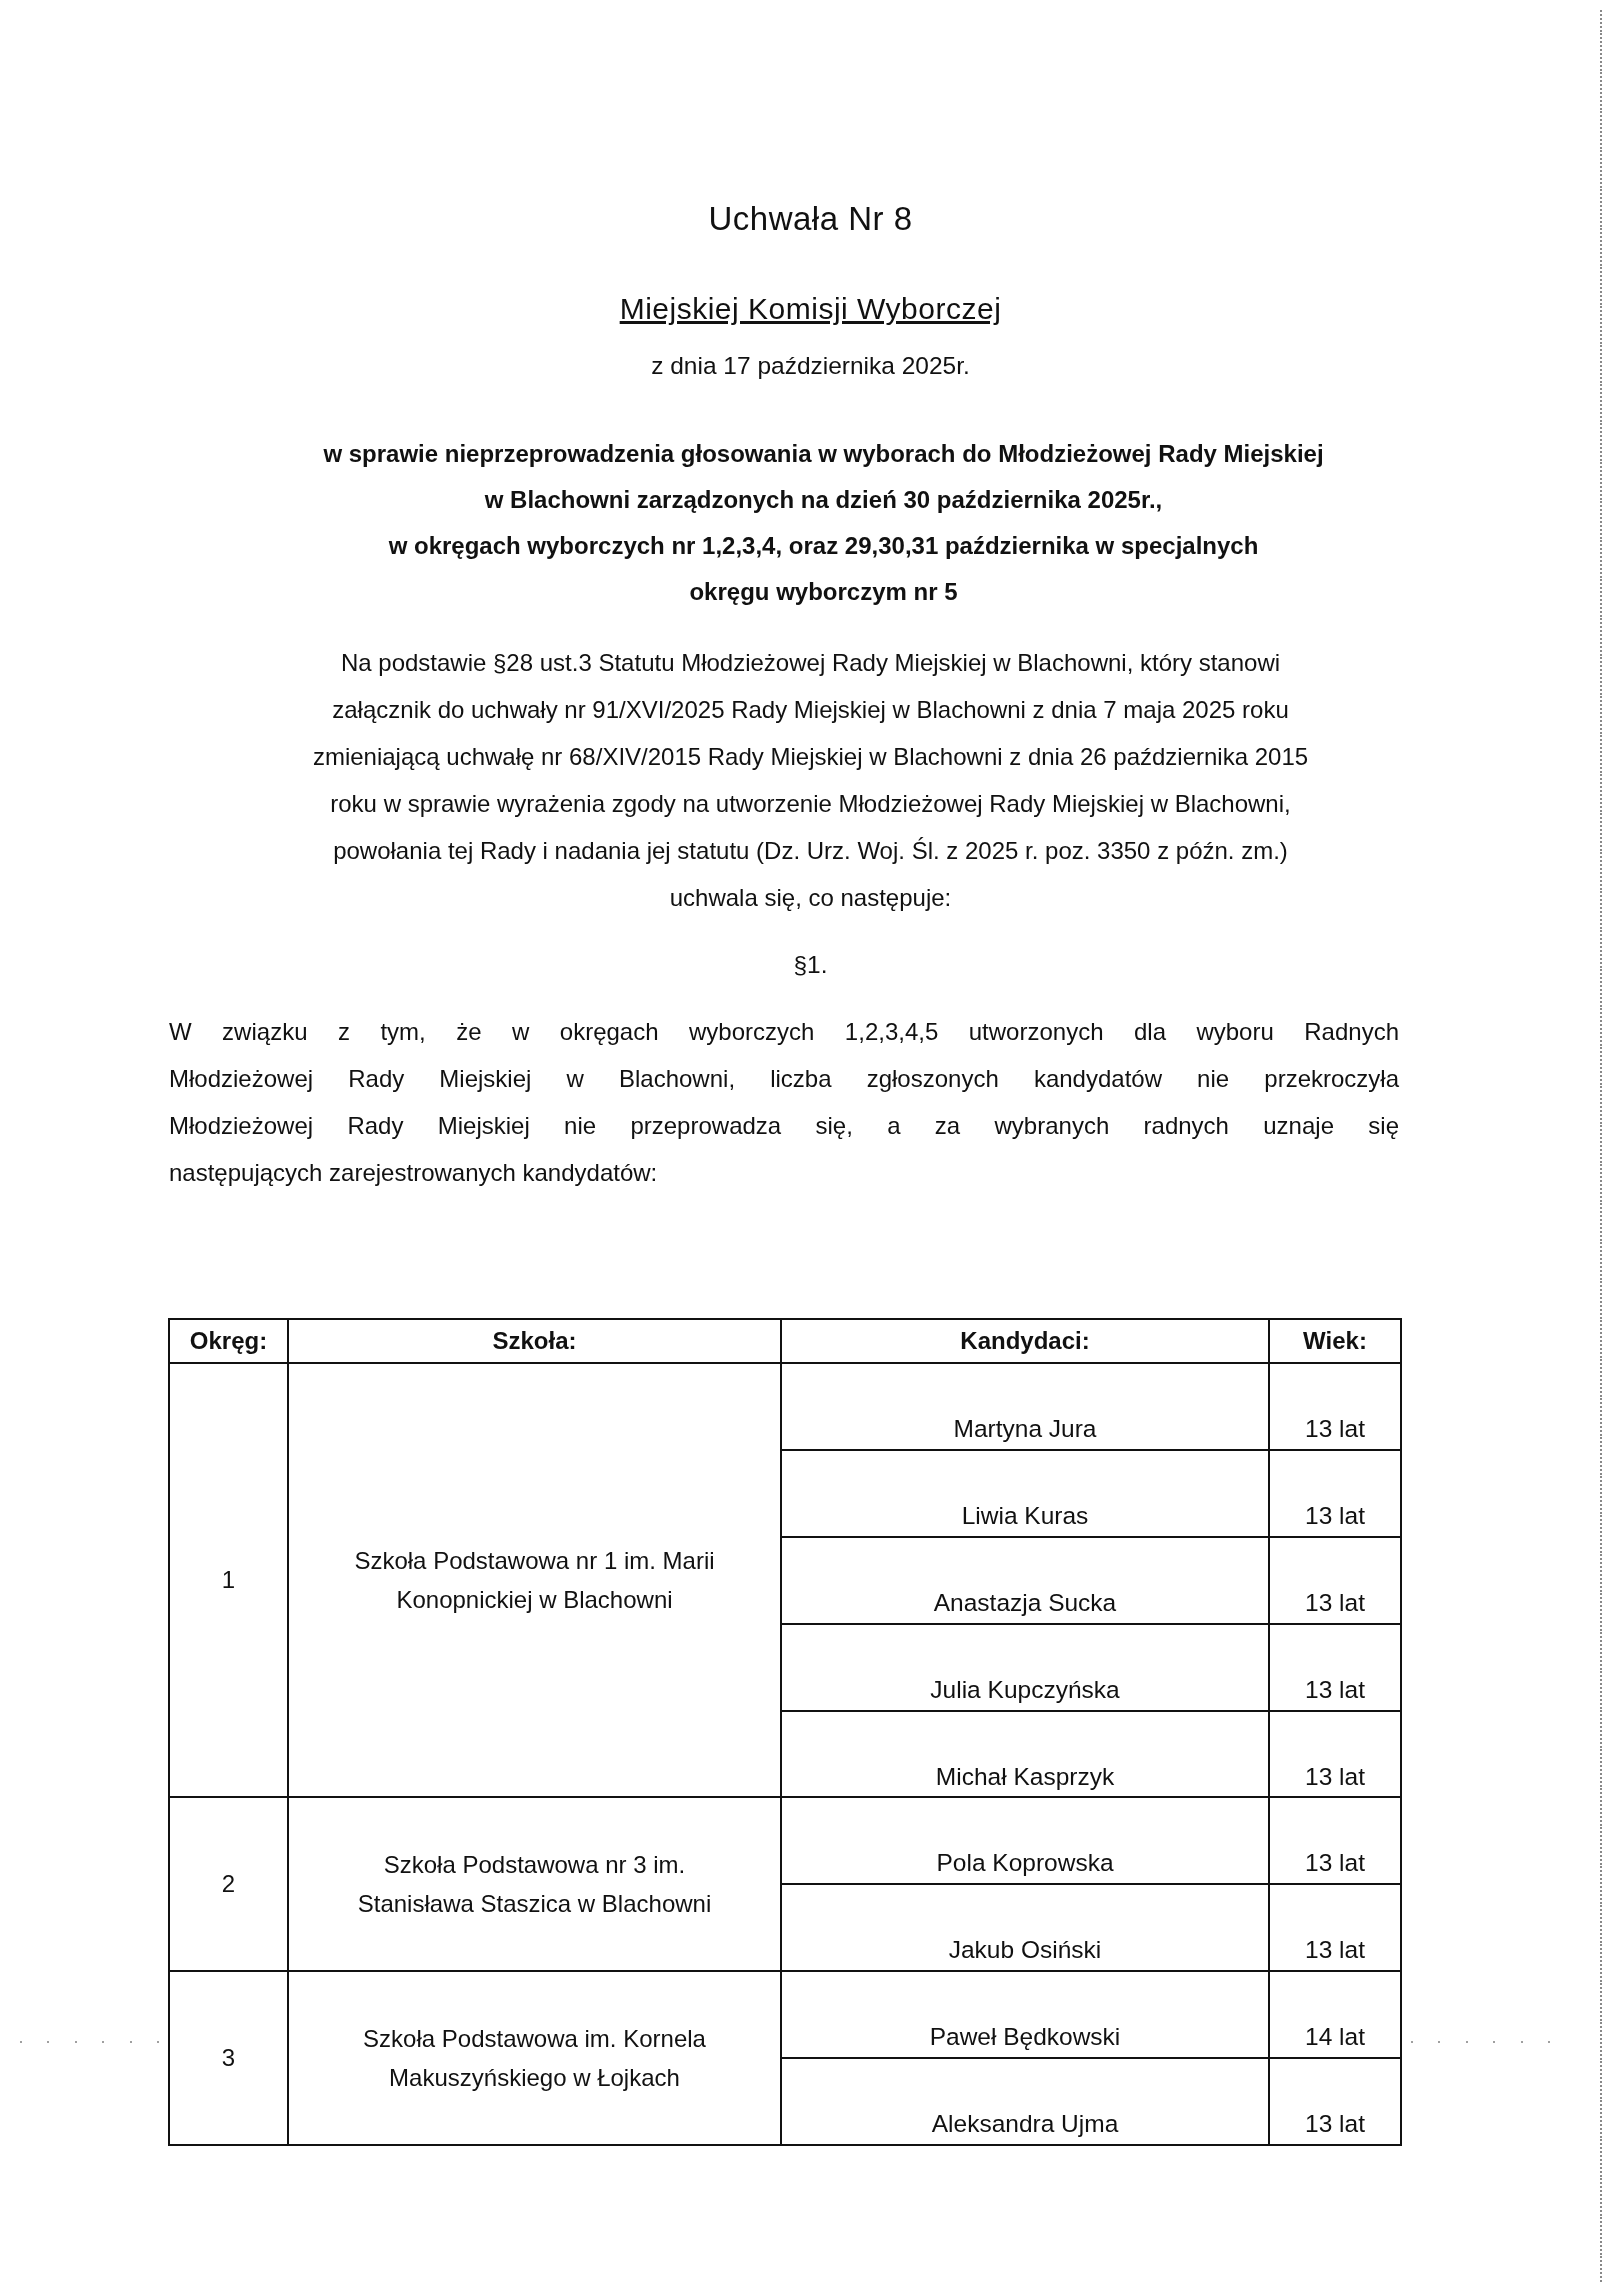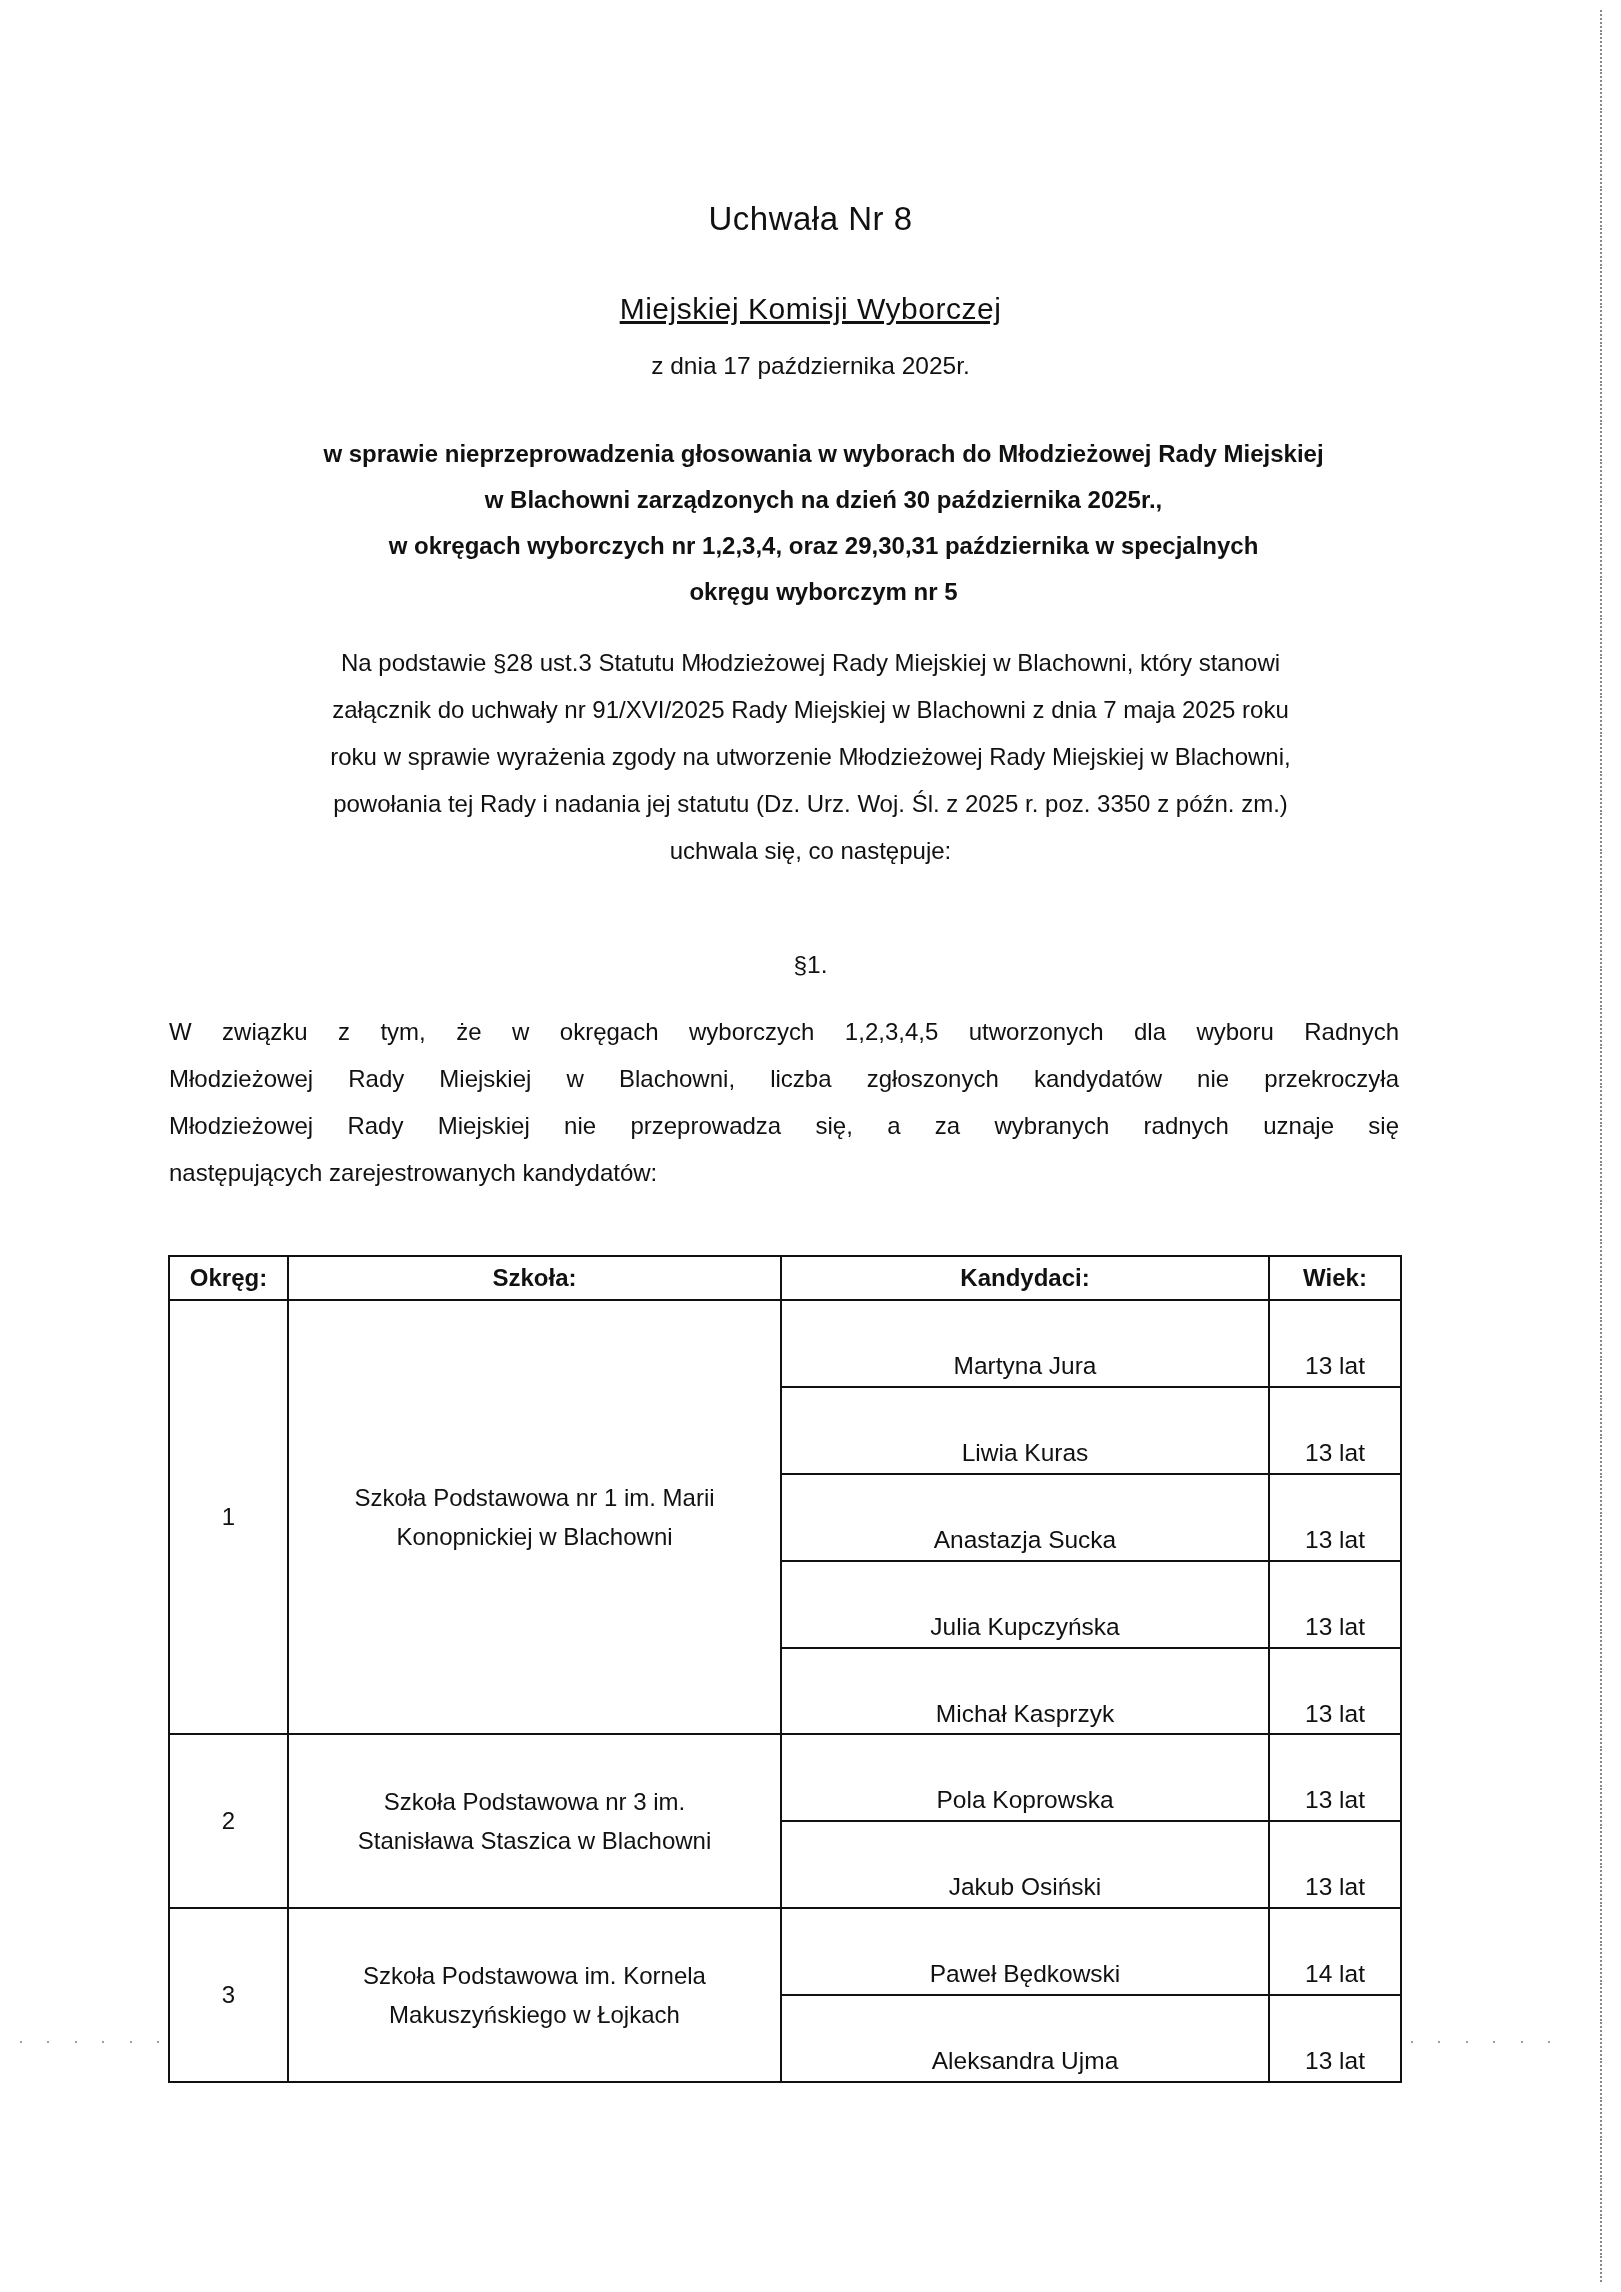--- a/index.html
+++ b/index.html
@@ -91,21 +91,21 @@
       text-align-last: justify;
       white-space: nowrap;
     }
     .body-text .lastline {
       text-align: left;
       white-space: nowrap;
     }
     table.candidates {
       position: absolute;
       left: 168px;
-      top: 1255px;
+      top: 1318px;
       width: 1232px;
       border-collapse: collapse;
       table-layout: fixed;
       font-size: 24px;
     }
     table.candidates th, table.candidates td {
       border: 2px solid #111;
       text-align: center;
       padding: 0;
     }
@@ -144,20 +144,21 @@
 <div class="subject">
   <div>w sprawie nieprzeprowadzenia głosowania w wyborach do Młodzieżowej Rady Miejskiej</div>
   <div>w Blachowni zarządzonych na dzień 30 października 2025r.,</div>
   <div>w okręgach wyborczych nr 1,2,3,4, oraz 29,30,31 października w specjalnych</div>
   <div>okręgu wyborczym nr 5</div>
 </div>
 
 <div class="basis">
   <div>Na podstawie §28 ust.3 Statutu Młodzieżowej Rady Miejskiej w Blachowni, który stanowi</div>
   <div>załącznik do uchwały nr 91/XVI/2025 Rady Miejskiej w Blachowni z dnia 7 maja 2025 roku</div>
+  <div>zmieniającą uchwałę nr 68/XIV/2015 Rady Miejskiej w Blachowni z dnia 26 października 2015</div>
   <div>roku w sprawie wyrażenia zgody na utworzenie Młodzieżowej Rady Miejskiej w Blachowni,</div>
   <div>powołania tej Rady i nadania jej statutu (Dz. Urz. Woj. Śl. z 2025 r. poz. 3350 z późn. zm.)</div>
   <div>uchwala się, co następuje:</div>
 </div>
 
 <div class="center-line para-sign">§1.</div>
 
 <div class="body-text">
   <div class="jline">W związku z tym, że w okręgach wyborczych 1,2,3,4,5 utworzonych dla wyboru Radnych</div>
   <div class="jline">Młodzieżowej Rady Miejskiej w Blachowni, liczba zgłoszonych kandydatów nie przekroczyła</div>

